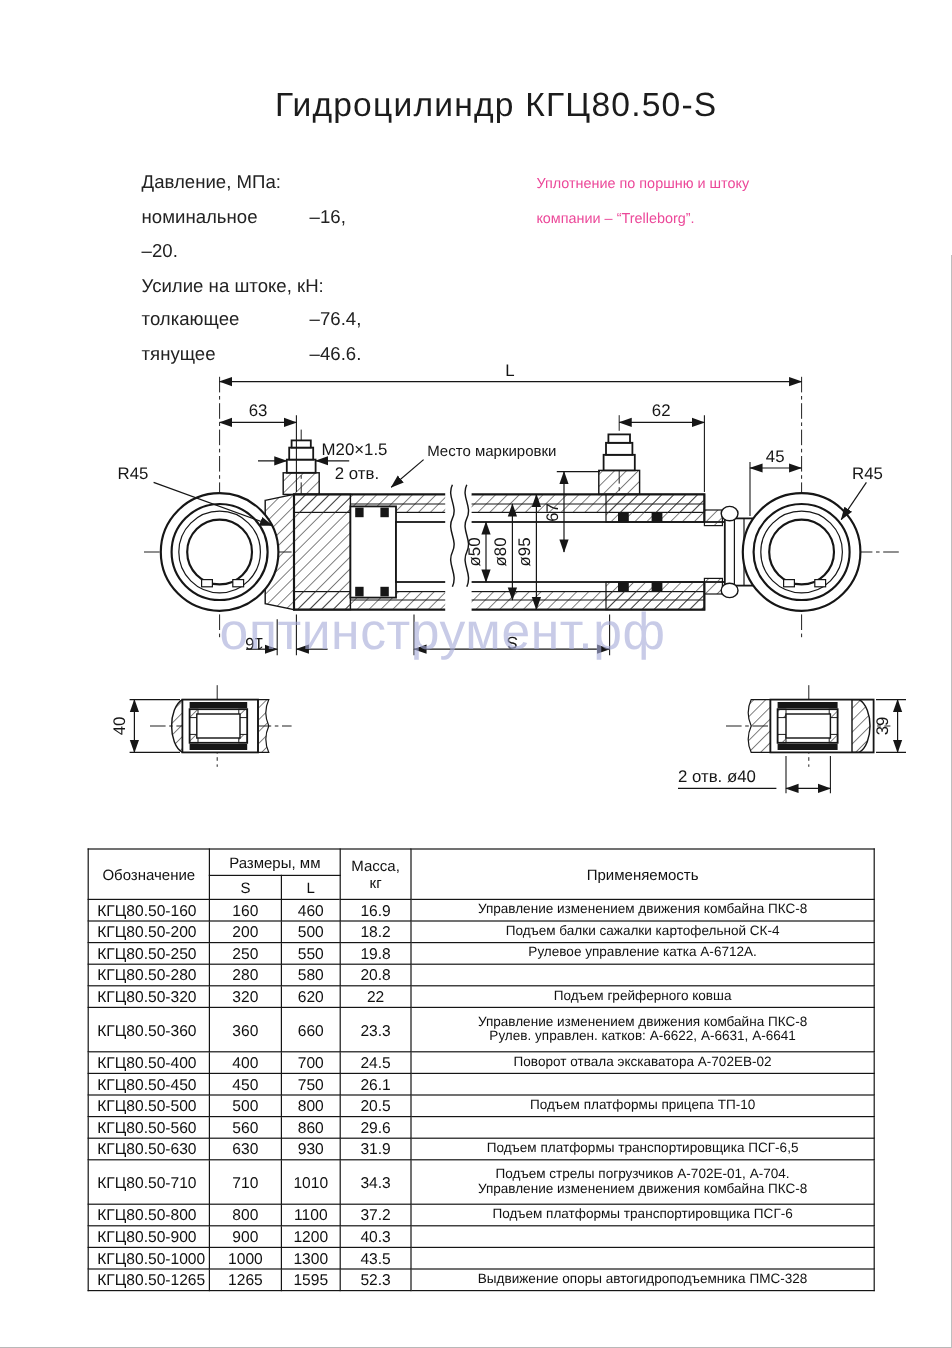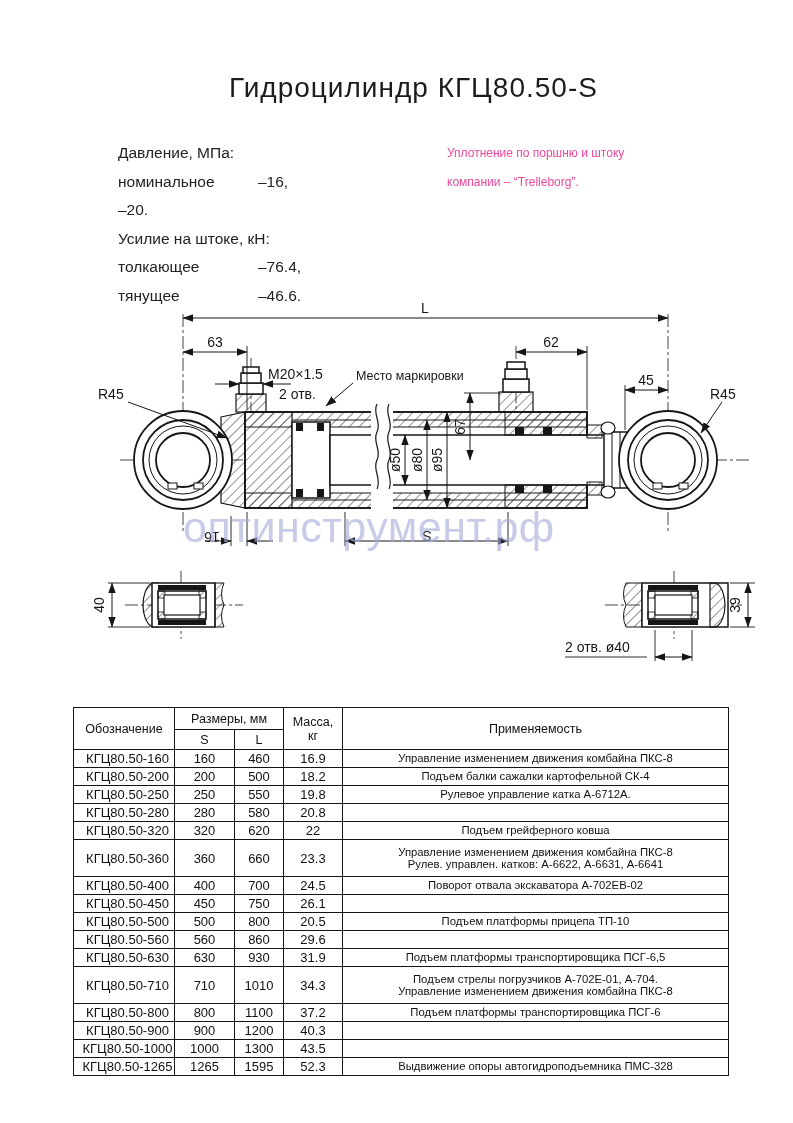--- a/index.html
+++ b/index.html
@@ -16,21 +16,21 @@
              color:rgba(166,171,216,0.62);letter-spacing:0.5px;z-index:6;white-space:nowrap;}
   svg.drawing{position:absolute;left:0;top:300px;z-index:2;}
   svg text{font-family:"Liberation Sans",sans-serif;fill:#161616;}
   .lb{font-size:14px;}
   .lb2{font-size:12.5px;}
   
   .spec-table{position:absolute;left:73px;top:707px;border-collapse:collapse;table-layout:fixed;z-index:3;}
   .spec-table td{border:1.6px solid #151515;padding:0;text-align:center;vertical-align:middle;
                  font-size:13px;color:#111;overflow:hidden;}
   .spec-table .hr1 td{font-size:12.5px;}
-  .spec-table .cname{text-align:center;padding-left:7px;}
+  .spec-table .cname{text-align:left;padding-left:7px;}
   .spec-table .capp{font-size:11.3px;line-height:12.5px;}
   .r1{height:18px;}
   .r2{height:37px;margin-top:20px;}
   .hrow1{height:22px;margin-top:28px;}
   .hrow2{height:20px;}
   .mass-cell div{line-height:14px;font-size:12.5px;}
 </style>
 </head>
 <body>
 

